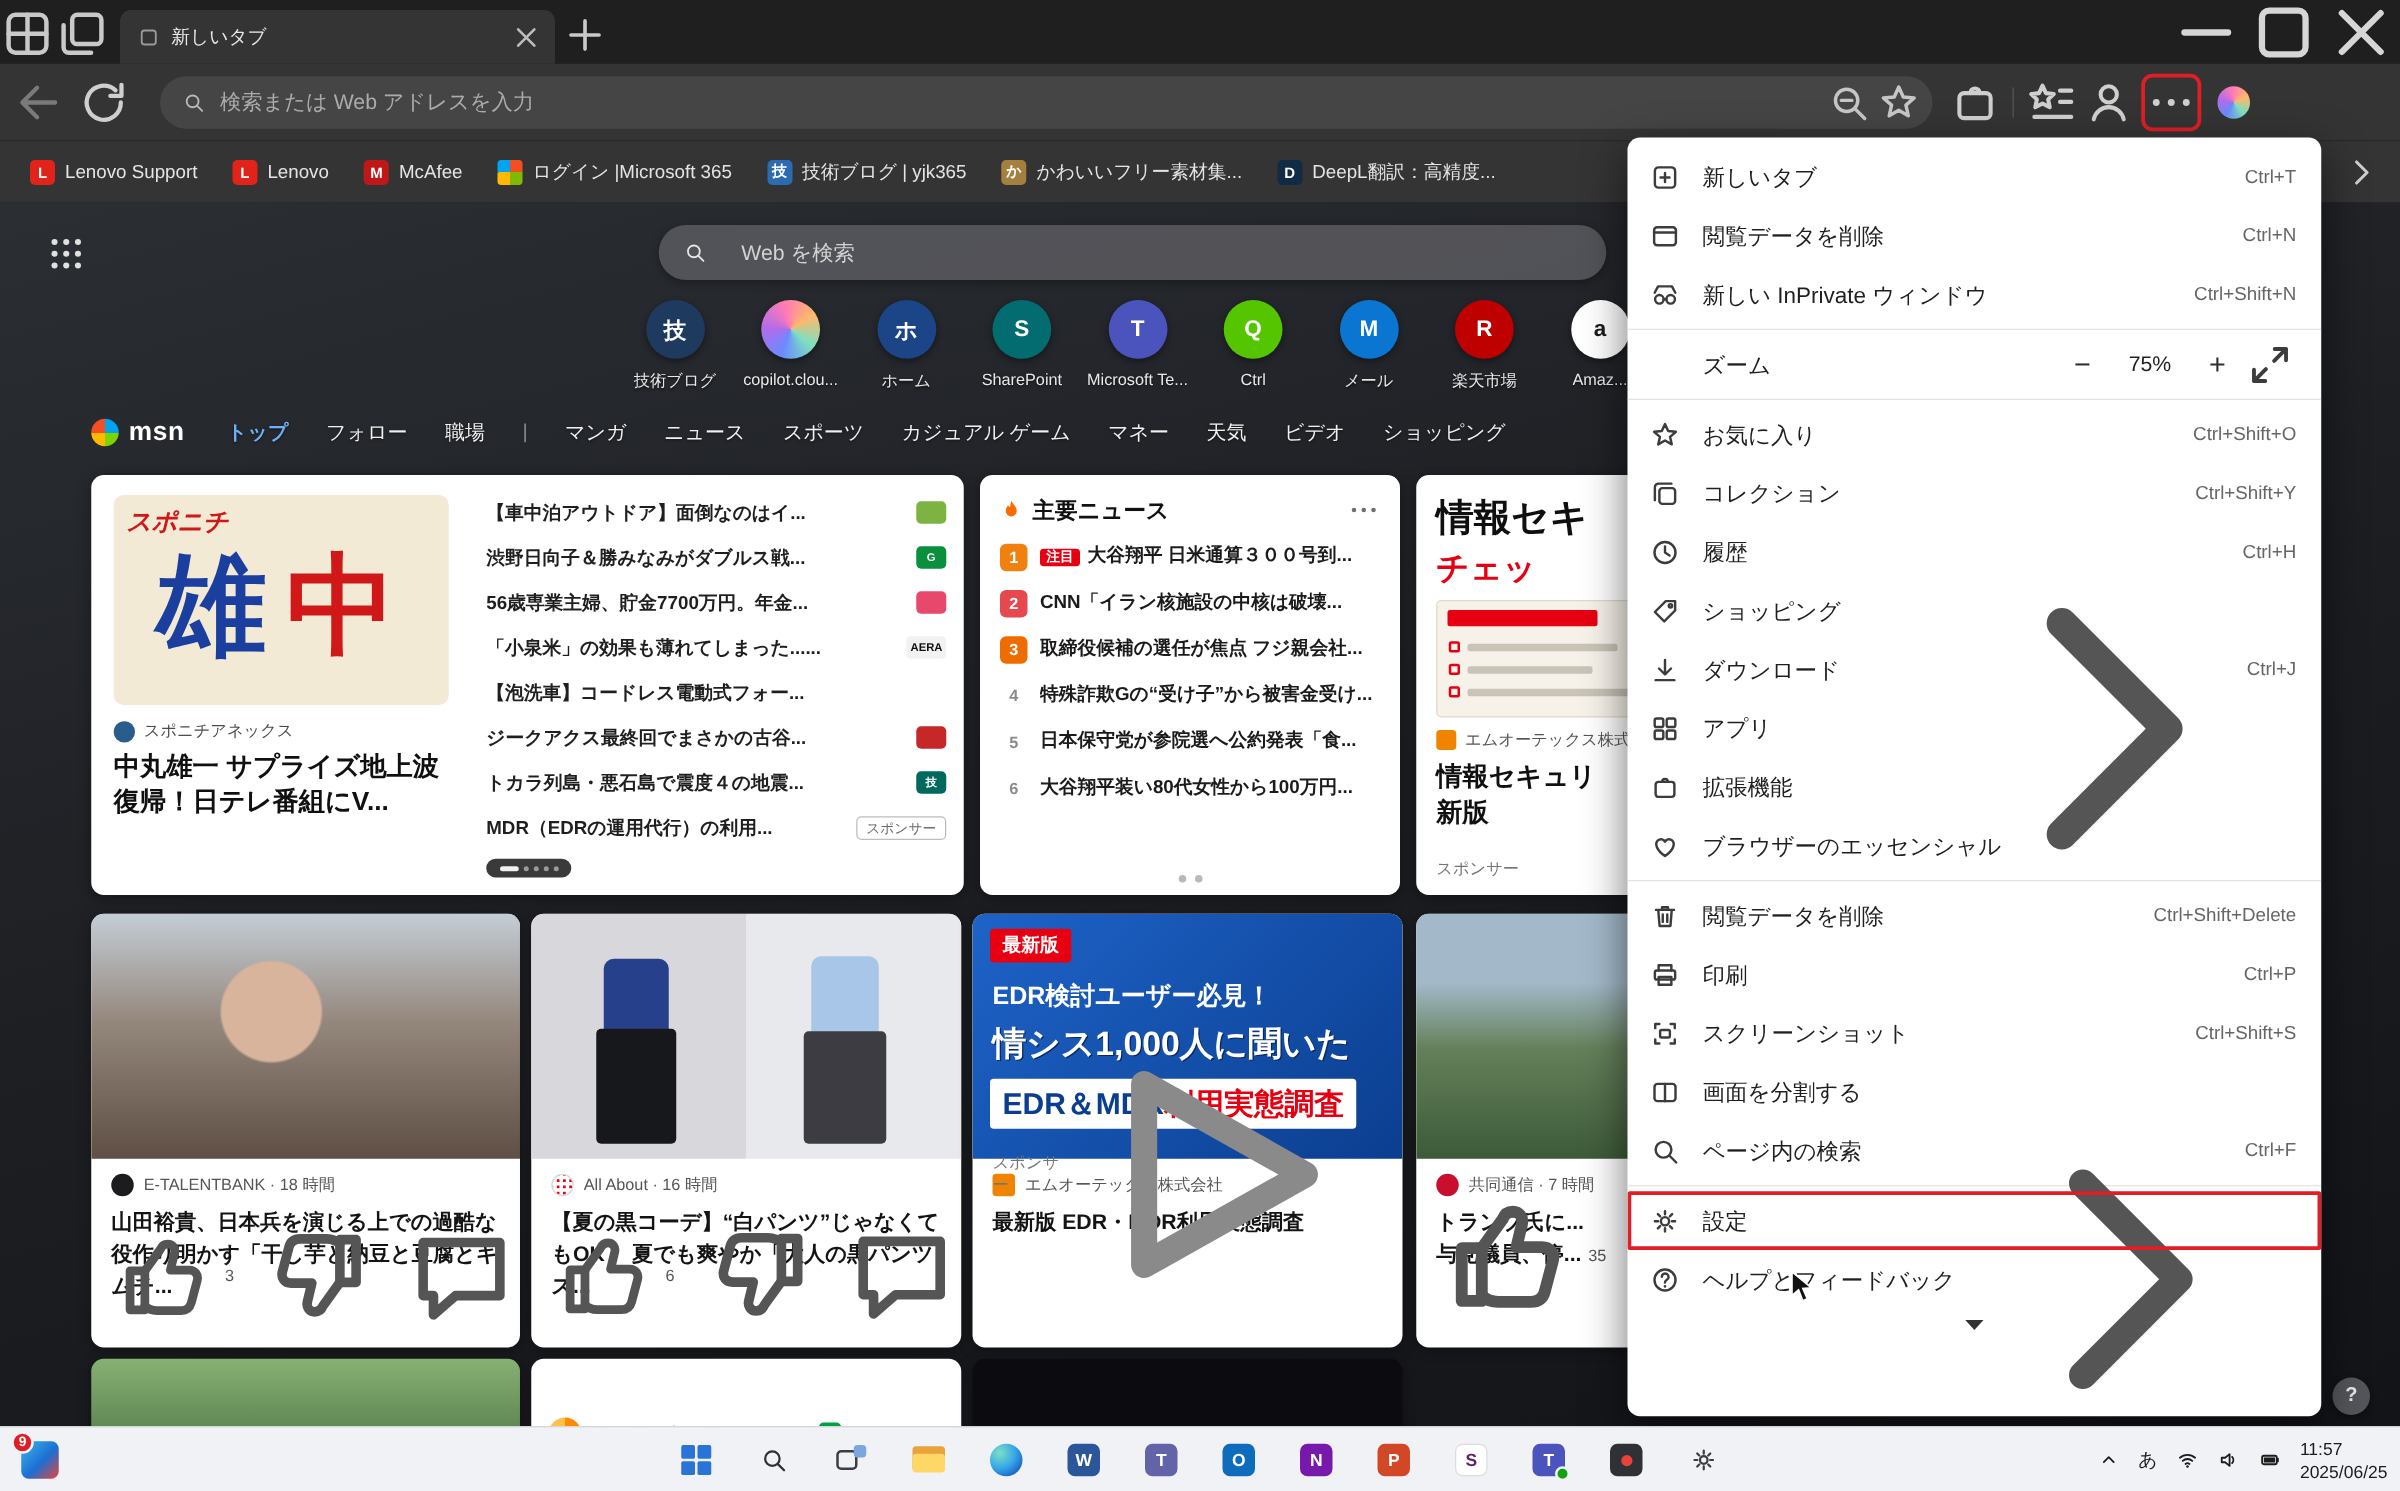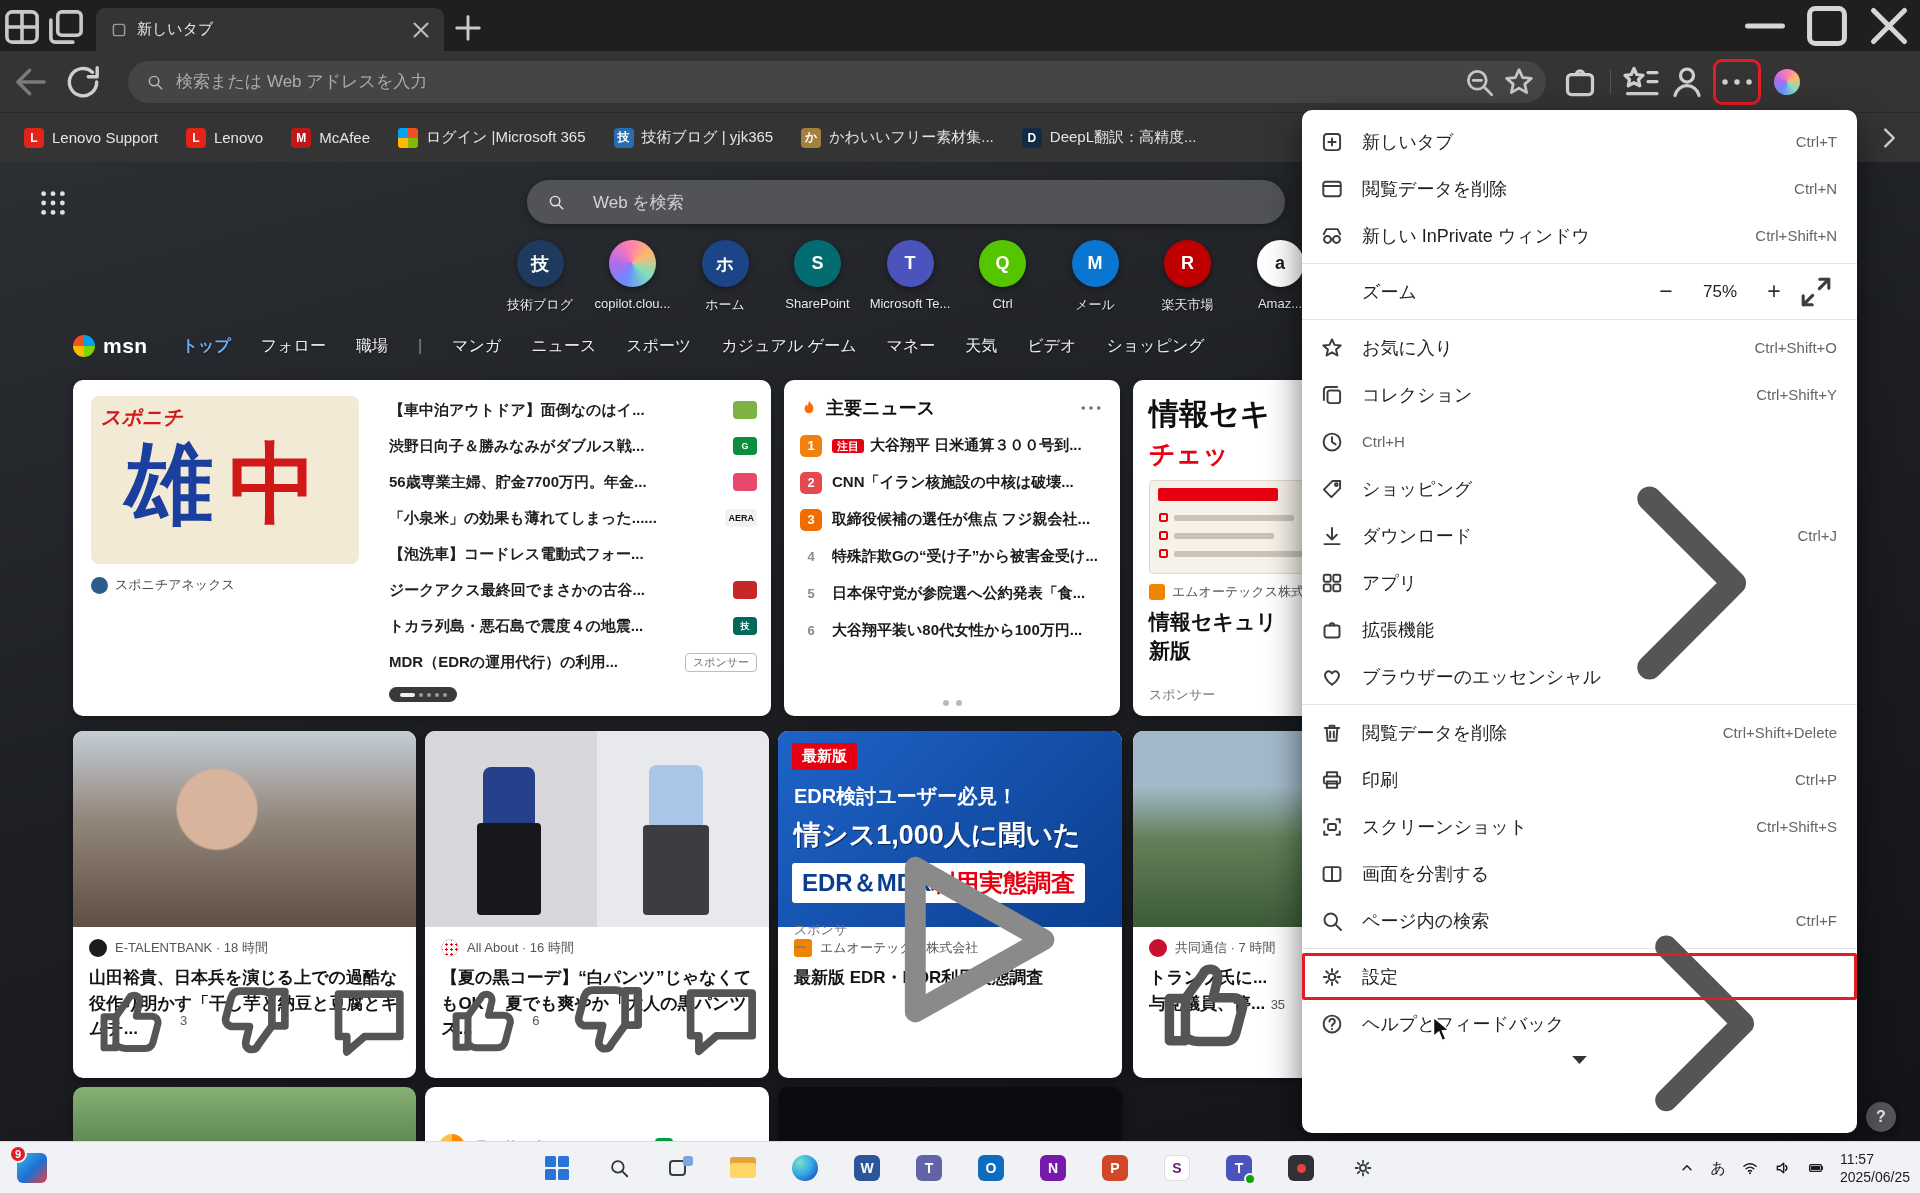--- a/index.html
+++ b/index.html
@@ -497,20 +497,21 @@
     <section class="card hero">
       <div class="hero-img">
         <span class="hero-brand">スポニチ</span>
         <span class="hero-ch1">雄</span>
         <span class="hero-ch2">中</span>
       </div>
       <div class="hero-src">
         <span class="src-ava"></span>
         <span>スポニチアネックス</span>
       </div>
+      <h2 class="hero-headline">中丸雄一 サプライズ地上波復帰！日テレ番組にV...</h2>
       <div class="hl-list" id="hl-list">
           <div class="hl-row">
             <span class="hl-text">【車中泊アウトドア】面倒なのはイ...</span>
             <span class="hl-chip" style="background: rgb(124, 179, 66); color: rgb(255, 255, 255);"></span>
           </div>
           <div class="hl-row">
             <span class="hl-text">渋野日向子＆勝みなみがダブルス戦...</span>
             <span class="hl-chip" style="background: rgb(10, 143, 60); color: rgb(255, 255, 255);">G</span>
           </div>
           <div class="hl-row">
@@ -849,20 +850,21 @@
         <span class="mlabel">コレクション</span>
         <span class="mshort">Ctrl+Shift+Y</span>
       </div>
       <div class="mrow">
         <span class="mico">
           <svg viewBox="0 0 16 16" fill="none" stroke="currentColor" stroke-width="1.3" stroke-linecap="round" stroke-linejoin="round" style="width:100%;height:100%">
             <circle cx="8" cy="8" r="5.6"></circle>
             <path d="M8 4.8 V8 L10.4 9.6"></path>
           </svg>
         </span>
+        <span class="mlabel">履歴</span>
         <span class="mshort">Ctrl+H</span>
       </div>
       <div class="mrow">
         <span class="mico">
           <svg viewBox="0 0 16 16" fill="none" stroke="currentColor" stroke-width="1.3" stroke-linecap="round" stroke-linejoin="round" style="width:100%;height:100%">
             <path d="M2.6 8.4 L8.4 2.6 H13.4 V7.6 L7.6 13.4 Z"></path>
             <circle cx="10.9" cy="5.1" r="0.9"></circle>
           </svg>
         </span>
         <span class="mlabel">ショッピング</span>

